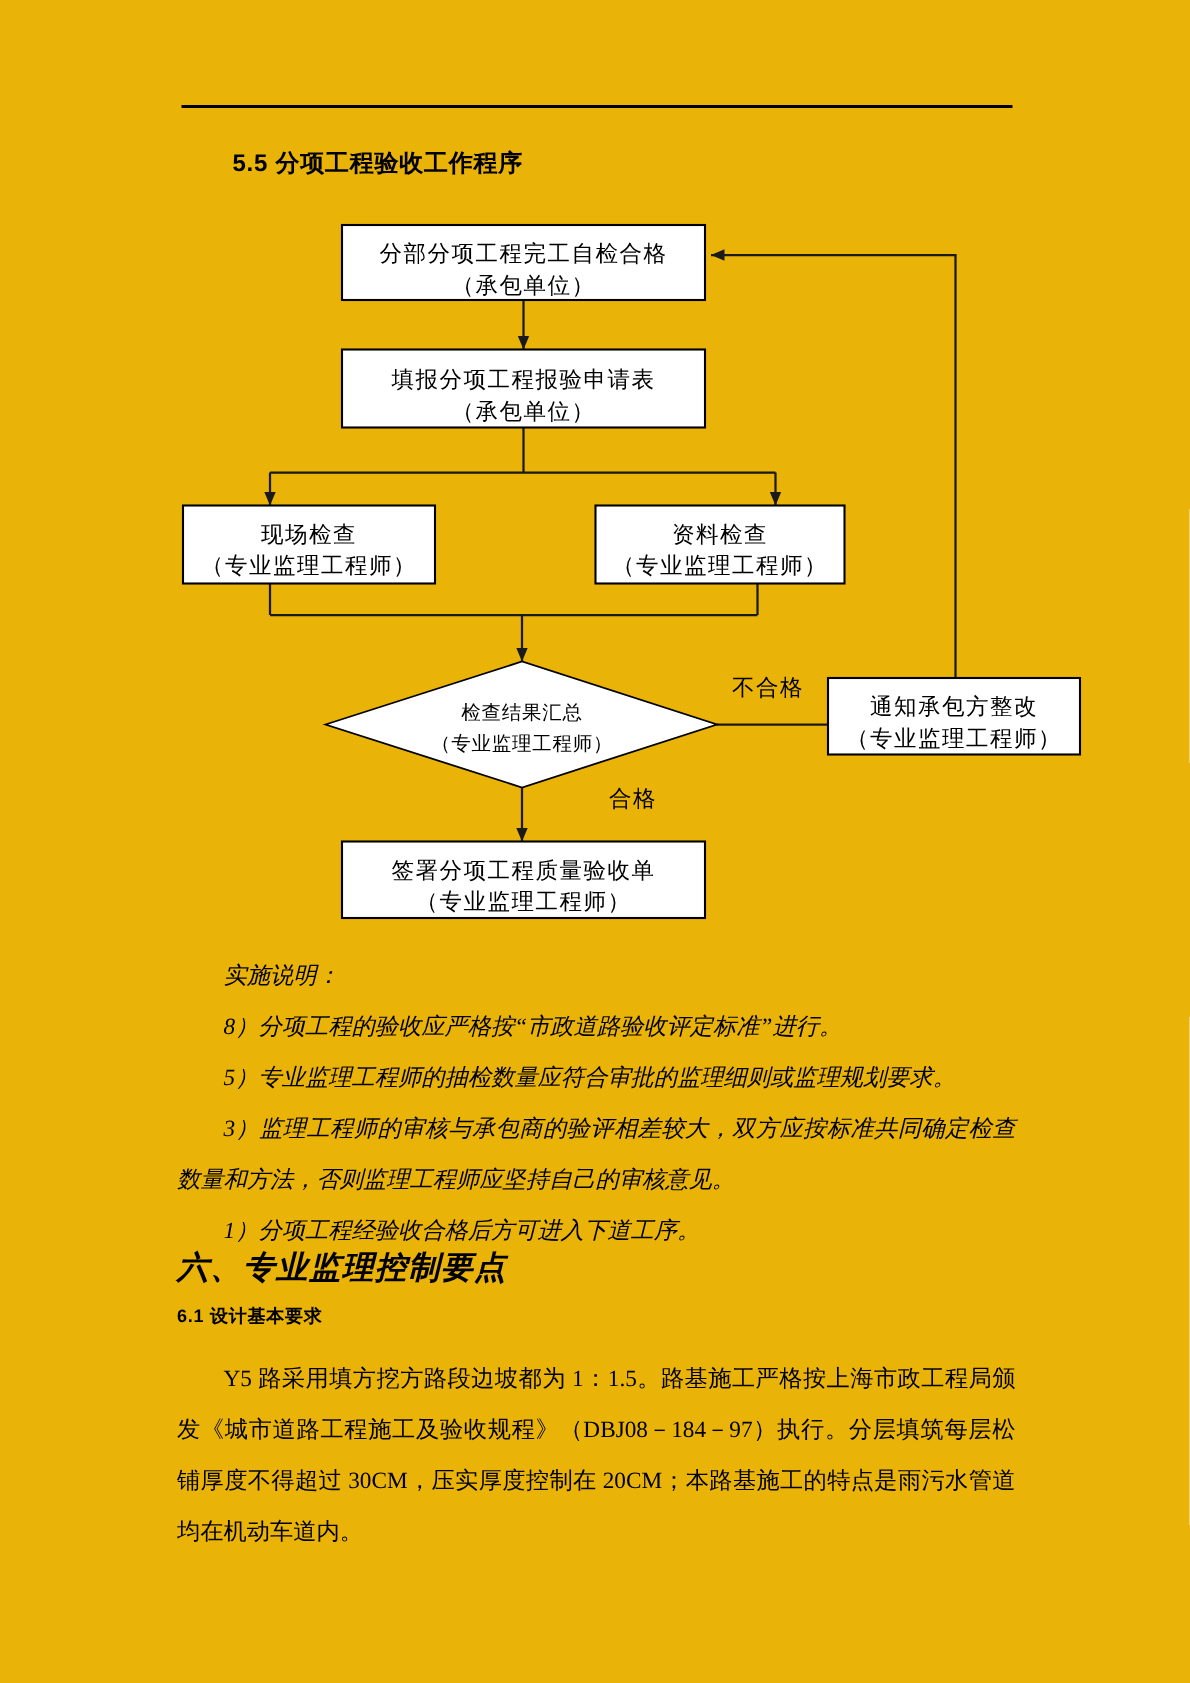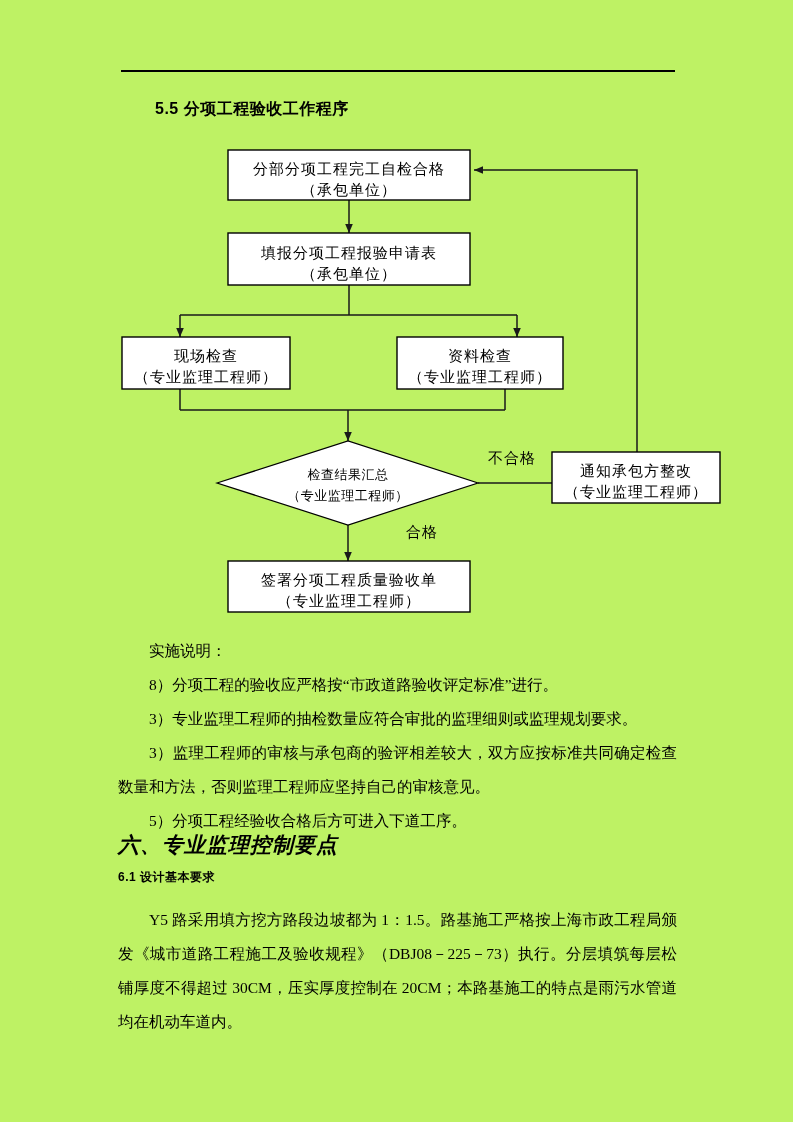--- a/index.html
+++ b/index.html
@@ -1,20 +1,20 @@
 <!DOCTYPE html>
 <html><head>
 <meta charset="utf-8">
 <style>
   html,body{margin:0;padding:0;background:#e8e8e8;}
   .page{
     position:relative;
     width:793px;height:1122px;
     margin:0 auto;
-    background:#bef264;
+    background:#eab308;
     overflow:hidden;
     font-family:"Liberation Serif", serif;
     color:#000;
   }
   .header-rule{
     position:absolute;left:121px;top:70px;width:554px;height:0;
     border-top:2px solid #000;
   }
   .section-title{
     position:absolute;left:155px;top:99px;
@@ -29,21 +29,21 @@
   svg.flowchart text{
     font-family:"Liberation Sans", sans-serif;
     fill:#000;font-size:15px;letter-spacing:1px;
   }
   svg.flowchart text.mid{text-anchor:middle;}
   svg.flowchart text.small{font-size:13px;letter-spacing:0.5px;}
   .notes{
     position:absolute;left:118px;top:634px;width:559px;
     font-size:15.5px;line-height:34px;text-align:justify;
   }
-  .notes p{margin:0;text-indent:2em;}
+  .notes p{margin:0;text-indent:2em;font-style:italic;}
   .heading-6{
     position:absolute;left:118px;top:831px;
     font-family:"Liberation Sans", sans-serif;
     font-size:21px;font-weight:bold;letter-spacing:1px;
     white-space:nowrap;
     font-style:italic;
   }
   .subheading-61{
     position:absolute;left:118px;top:869px;
     font-family:"Liberation Sans", sans-serif;
@@ -124,24 +124,24 @@
     <g>
       <rect x="228" y="561" width="242" height="51"></rect>
       <text class="mid" x="349" y="585">签署分项工程质量验收单</text>
       <text class="mid" x="349" y="606">（专业监理工程师）</text>
     </g>
   </svg>
 
   <div class="notes">
     <p>实施说明：</p>
     <p>8）分项工程的验收应严格按“市政道路验收评定标准”进行。</p>
-    <p>3）专业监理工程师的抽检数量应符合审批的监理细则或监理规划要求。</p>
+    <p>5）专业监理工程师的抽检数量应符合审批的监理细则或监理规划要求。</p>
     <p>3）监理工程师的审核与承包商的验评相差较大，双方应按标准共同确定检查数量和方法，否则监理工程师应坚持自己的审核意见。</p>
-    <p>5）分项工程经验收合格后方可进入下道工序。</p>
+    <p>1）分项工程经验收合格后方可进入下道工序。</p>
   </div>
 
   <div class="heading-6">六、专业监理控制要点</div>
 
   <div class="subheading-61">6.1 设计基本要求</div>
 
-  <p class="para-61">Y5 路采用填方挖方路段边坡都为 1：1.5。路基施工严格按上海市政工程局颁发《城市道路工程施工及验收规程》（DBJ08－225－73）执行。分层填筑每层松铺厚度不得超过 30CM，压实厚度控制在 20CM；本路基施工的特点是雨污水管道均在机动车道内。</p>
+  <p class="para-61">Y5 路采用填方挖方路段边坡都为 1：1.5。路基施工严格按上海市政工程局颁发《城市道路工程施工及验收规程》（DBJ08－184－97）执行。分层填筑每层松铺厚度不得超过 30CM，压实厚度控制在 20CM；本路基施工的特点是雨污水管道均在机动车道内。</p>
 
 </div>
 
 </body></html>

